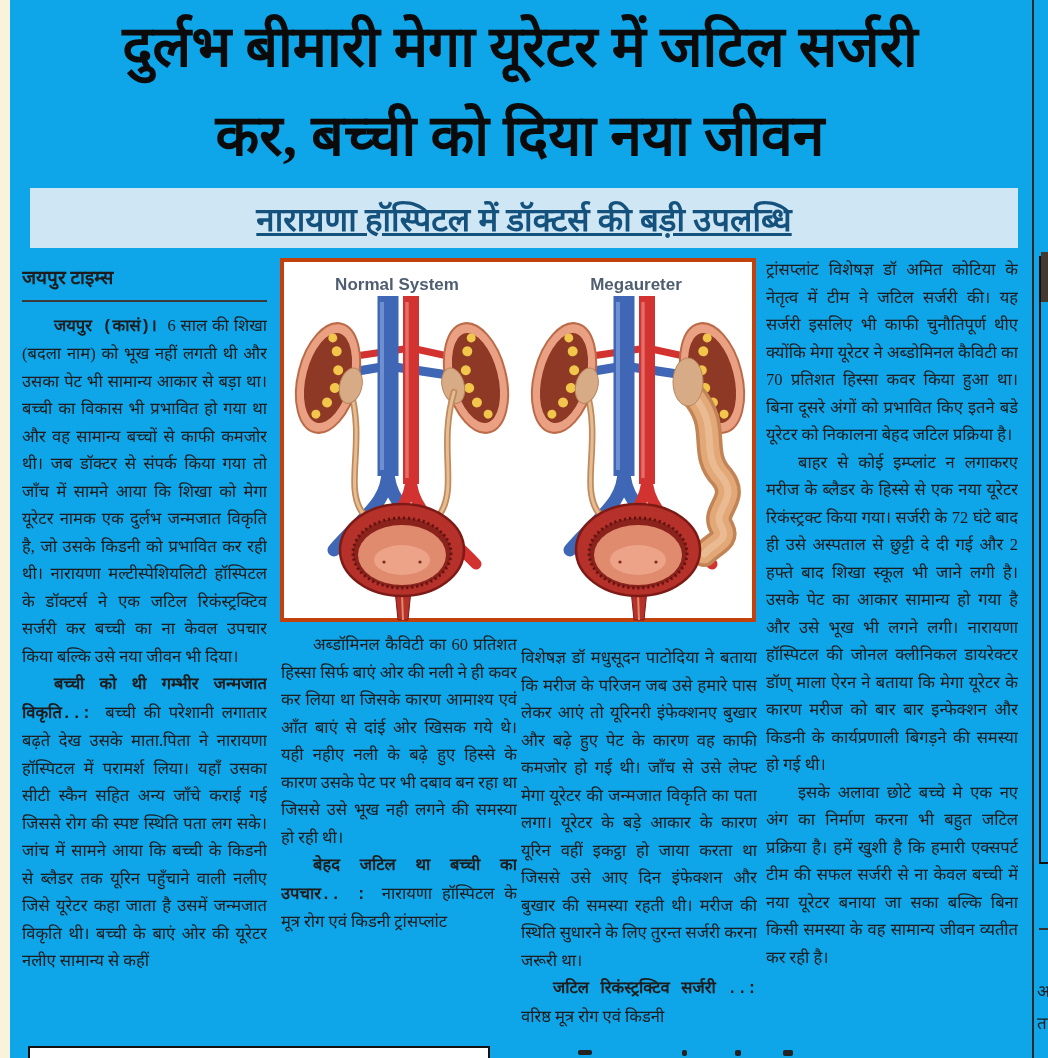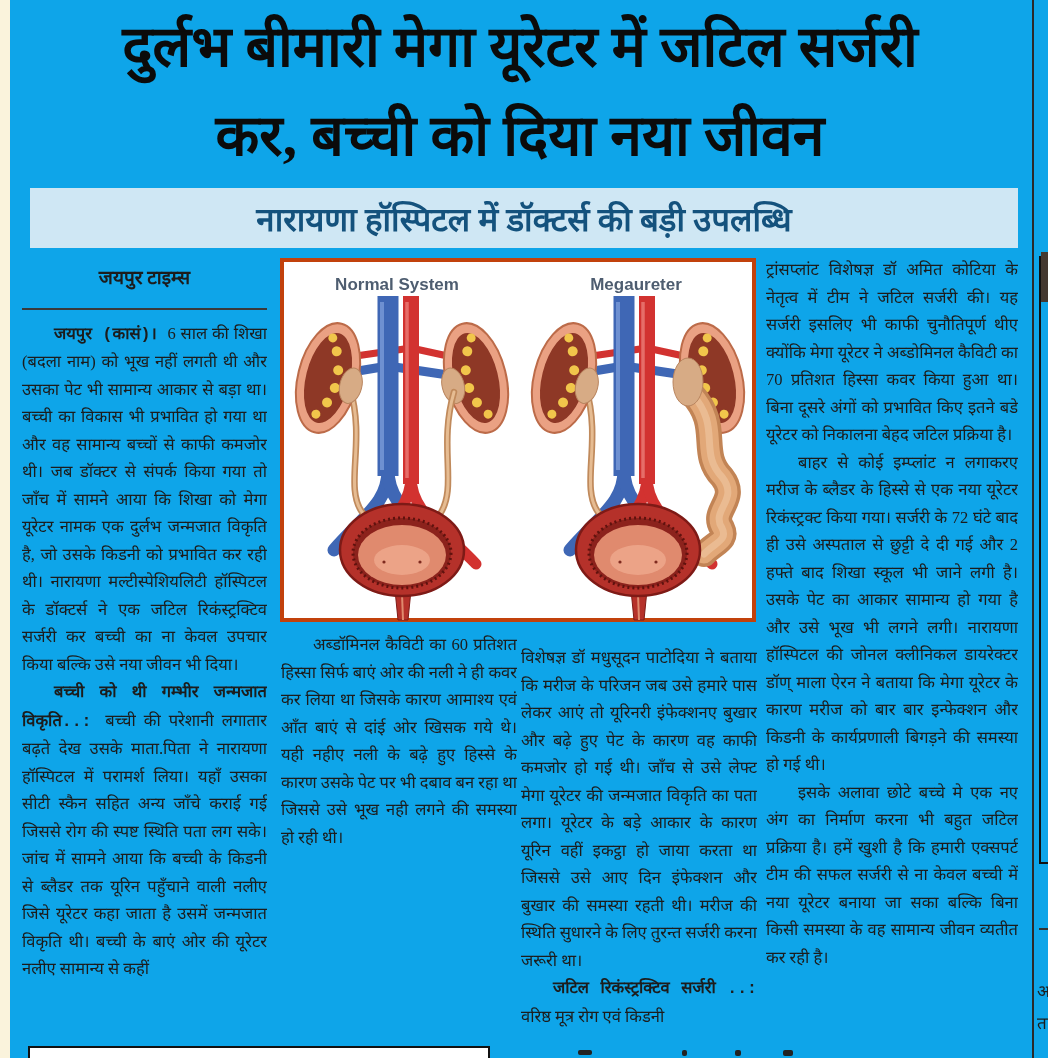--- a/index.html
+++ b/index.html
@@ -3,27 +3,27 @@
 <meta charset="utf-8">
 <style>
   html,body{margin:0;padding:0;background:#e9e9e9;}
   .page{position:relative;width:1048px;height:1058px;background:#0ea5e9;overflow:hidden;
         font-family:"Liberation Serif",serif;color:#1c1c1c;}
   .left-strip{position:absolute;left:0;top:0;width:10px;height:1058px;background:#faf3dc;}
   .headline{position:absolute;left:14px;top:2px;width:1012px;text-align:center;
             font-weight:900;font-size:57px;line-height:89px;color:#0b0b0b;letter-spacing:0px;}
   .subhead-band{position:absolute;left:30px;top:188px;width:988px;height:60px;
                 background:#cfe7f4;display:flex;align-items:center;justify-content:center;}
-  .subhead-band .txt{font-weight:700;font-size:33px;color:#14527d;}
+  .subhead-band .txt{font-weight:700;font-size:33px;color:#14527d;text-decoration:underline;}
   .col{position:absolute;font-size:16.5px;line-height:27.5px;text-align:justify;overflow:hidden;}
   .col p{margin:0;}
   .col p.indent{text-indent:32px;}
   .lead{font-weight:700;font-family:Liberation Mono, monospace;}
   .lead::after{content:" ";}
-  .byline{font-weight:700;font-size:19px;text-align:center;padding:6px 0 16px 0;
+  .byline{font-weight:700;font-size:19px;text-align:left;padding:6px 0 8px 0;
           border-bottom:2px solid #3a3a3a;margin-bottom:10px;}
   .col1{left:22px;top:258px;width:245px;height:782px;}
   .col2{left:281px;top:631px;width:236px;height:410px;}
   .col3{left:521px;top:644px;width:236px;height:410px;}
   .col4{left:766px;top:256px;width:252px;height:784px;}
   .figure-box{position:absolute;left:280px;top:258px;width:476px;height:364px;
               border:4px solid #c2410c;background:#ffffff;box-sizing:border-box;}
   .figure-box svg{display:block;}
   .v-rule{position:absolute;left:1032px;top:0;width:2px;height:1058px;background:#2a2a2a;}
   .right-photo-fragment{position:absolute;left:1041px;top:252px;width:7px;height:50px;background:#443930;}
@@ -143,20 +143,21 @@
         <use href="#anat-bladder"></use>
       </g>
 
       <text x="113" y="28" text-anchor="middle" font-family="Liberation Sans, sans-serif" font-size="17" font-weight="600" fill="#4e5d70">Normal System</text>
       <text x="352" y="28" text-anchor="middle" font-family="Liberation Sans, sans-serif" font-size="17" font-weight="600" fill="#4e5d70">Megaureter</text>
     </svg>
   </div>
 
   <div class="col col2">
     <p class="indent"><span>अब्डॉमिनल कैविटी का 60 प्रतिशत हिस्सा सिर्फ बाएं ओर की नली ने ही कवर कर लिया था जिसके कारण आमाश्य एवं आँत बाएं से दांई ओर खिसक गये थे। यही नहीए नली के बढ़े हुए हिस्से के कारण उसके पेट पर भी दबाव बन रहा था जिससे उसे भूख नही लगने की समस्या हो रही थी।</span></p>
+    <p class="indent"><span class="lead">बेहद जटिल था बच्ची का उपचार.. :</span><span>नारायणा हॉस्पिटल के मूत्र रोग एवं किडनी ट्रांसप्लांट</span></p>
   </div>
 
   <div class="col col3">
     <p><span>विशेषज्ञ डॉ मधुसूदन पाटोदिया ने बताया कि मरीज के परिजन जब उसे हमारे पास लेकर आएं तो यूरिनरी इंफेक्शनए बुखार और बढ़े हुए पेट के कारण वह काफी कमजोर हो गई थी। जाँच से उसे लेफ्ट मेगा यूरेटर की जन्मजात विकृति का पता लगा। यूरेटर के बड़े आकार के कारण यूरिन वहीं इकट्ठा हो जाया करता था जिससे उसे आए दिन इंफेक्शन और बुखार की समस्या रहती थी। मरीज की स्थिति सुधारने के लिए तुरन्त सर्जरी करना जरूरी था।</span></p>
     <p class="indent"><span class="lead">जटिल रिकंस्ट्रक्टिव सर्जरी ..:</span><span>वरिष्ठ मूत्र रोग एवं किडनी</span></p>
   </div>
 
   <div class="col col4">
     <p><span>ट्रांसप्लांट विशेषज्ञ डॉ अमित कोटिया के नेतृत्व में टीम ने जटिल सर्जरी की। यह सर्जरी इसलिए भी काफी चुनौतिपूर्ण थीए क्योंकि मेगा यूरेटर ने अब्डोमिनल कैविटी का 70 प्रतिशत हिस्सा कवर किया हुआ था। बिना दूसरे अंगों को प्रभावित किए इतने बडे यूरेटर को निकालना बेहद जटिल प्रक्रिया है।</span></p>
     <p class="indent"><span>बाहर से कोई इम्प्लांट न लगाकरए मरीज के ब्लैडर के हिस्से से एक नया यूरेटर रिकंस्ट्रक्ट किया गया। सर्जरी के 72 घंटे बाद ही उसे अस्पताल से छुट्टी दे दी गई और 2 हफ्ते बाद शिखा स्कूल भी जाने लगी है। उसके पेट का आकार सामान्य हो गया है और उसे भूख भी लगने लगी। नारायणा हॉस्पिटल की जोनल क्लीनिकल डायरेक्टर डॉण् माला ऐरन ने बताया कि मेगा यूरेटर के कारण मरीज को बार बार इन्फेक्शन और किडनी के कार्यप्रणाली बिगड़ने की समस्या हो गई थी।</span></p>

